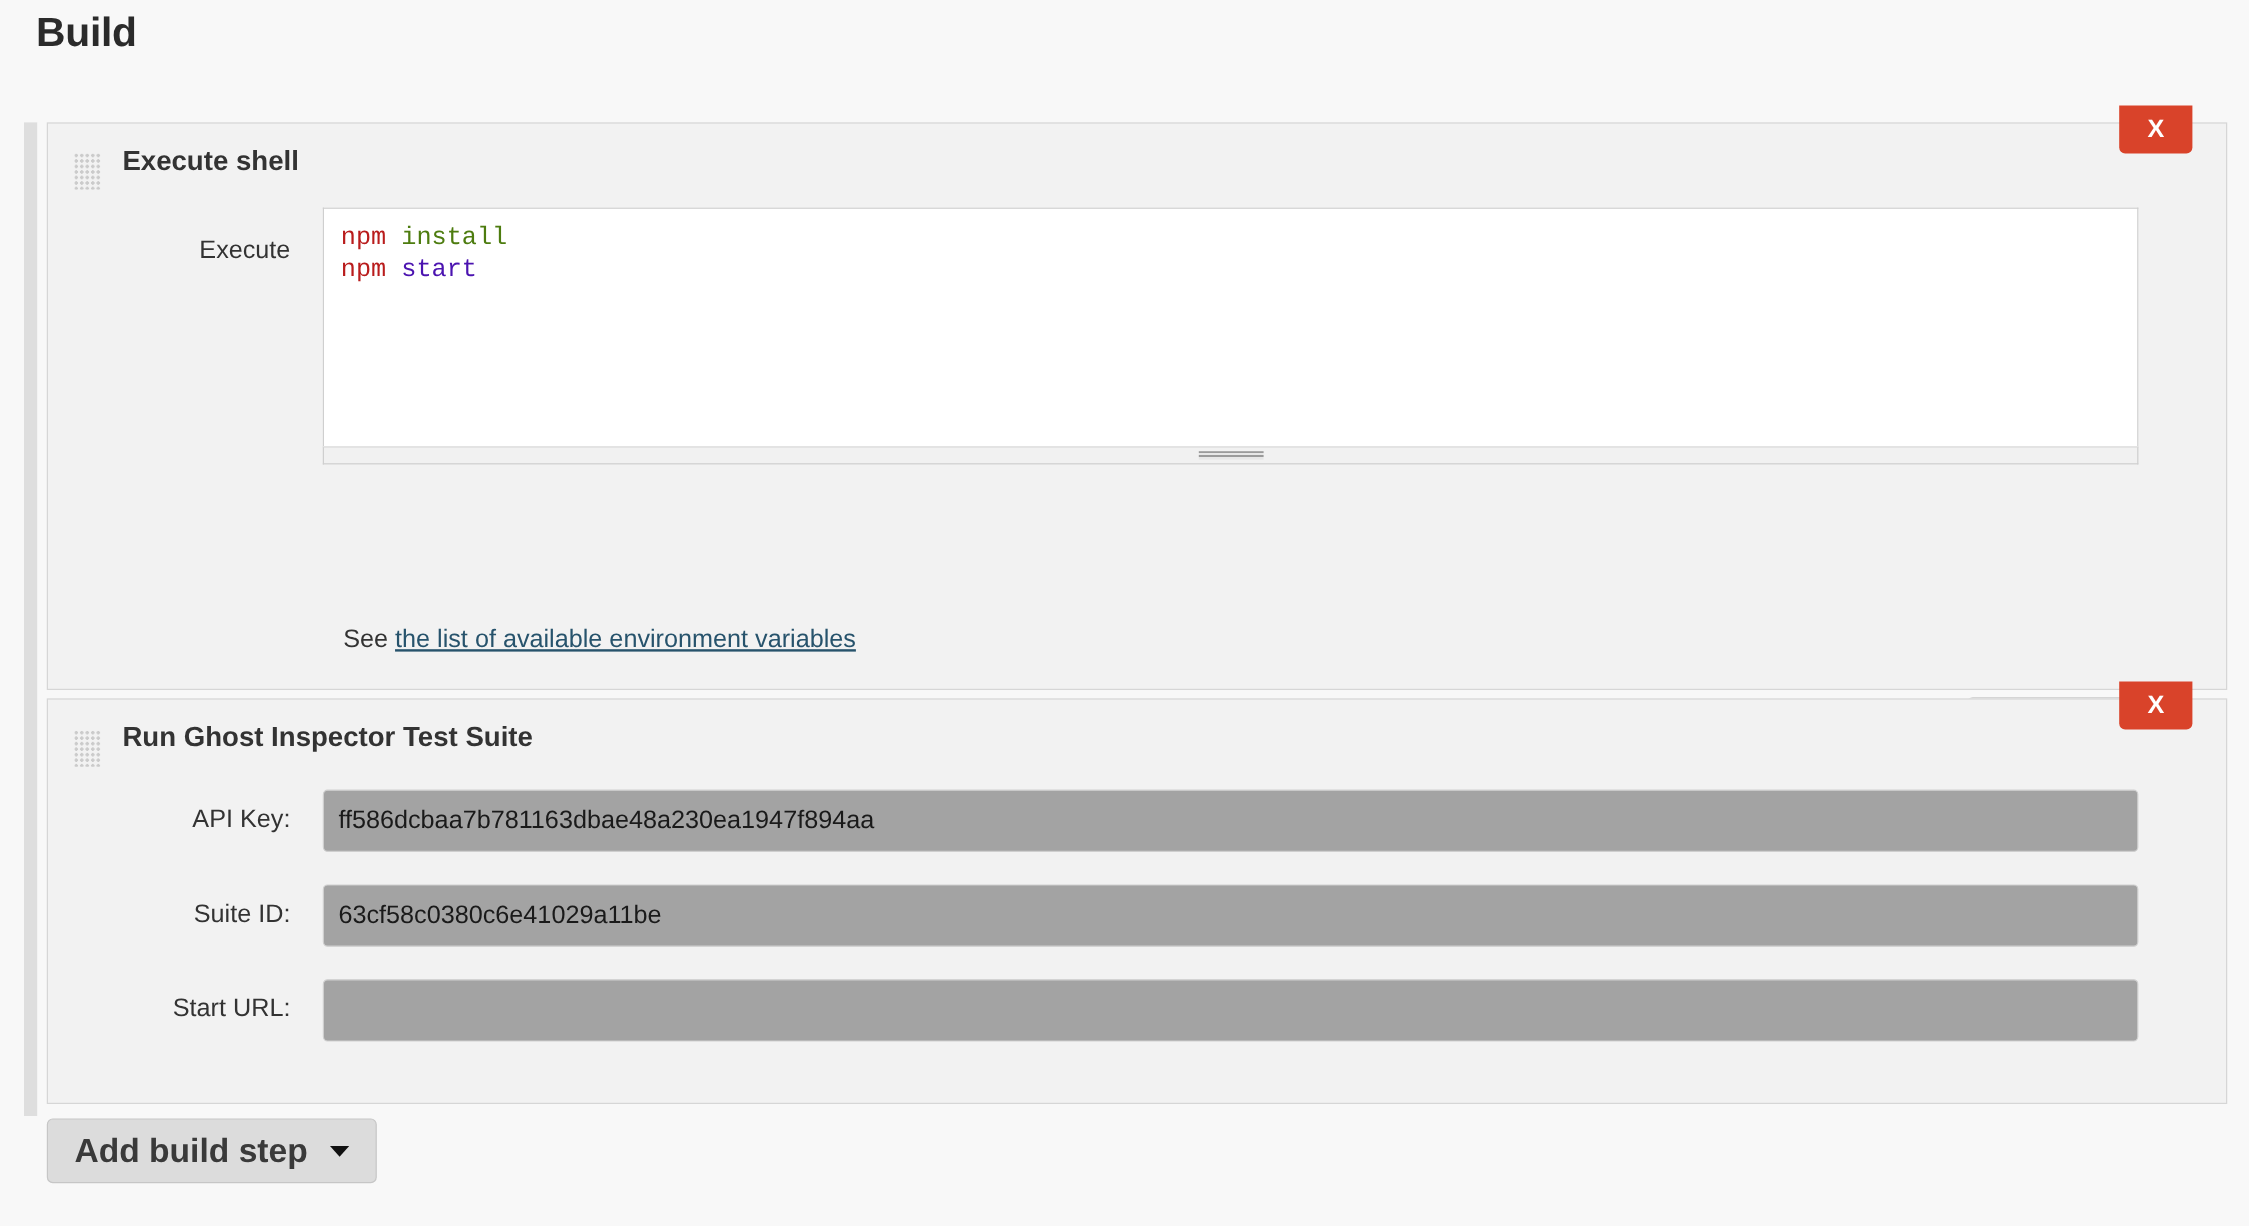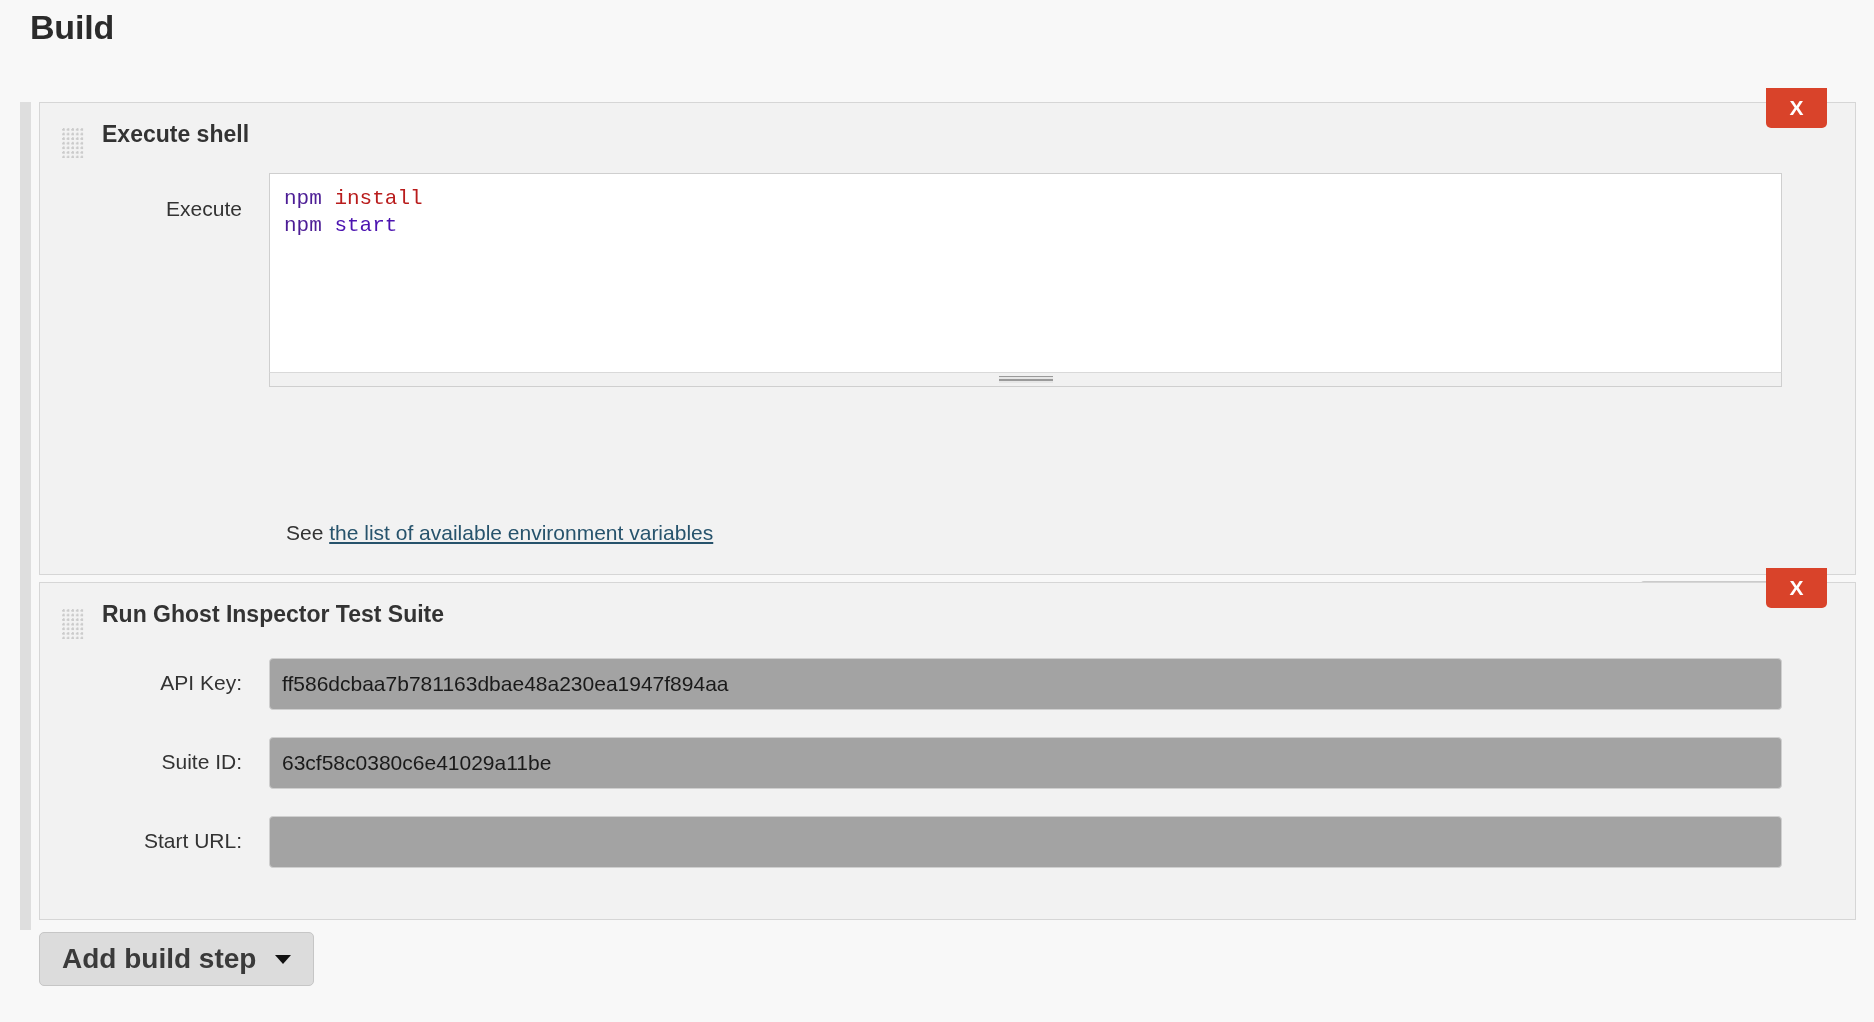--- a/index.html
+++ b/index.html
@@ -118,22 +118,22 @@
     border: 1px solid #cfcfcf;
     border-bottom: none;
     padding: 11px 14px;
     font-family: "Liberation Mono", monospace;
     font-size: 21px;
     line-height: 27px;
     overflow: hidden;
     white-space: pre;
     cursor: text;
   }
-  .tok-cmd { color: #4c1d95; }
-  .tok-arg { color: #b91c1c; }
+  .tok-cmd { color: #b91c1c; }
+  .tok-arg { color: #4d7c0f; }
   .tok-arg2 { color: #4b13b0; }
 
   .resize-strip {
     position: relative;
     width: 100%;
     height: 15px;
     background: #f1f1f1;
     border: 1px solid #cfcfcf;
     border-top: 1px solid #d9d9d9;
   }

